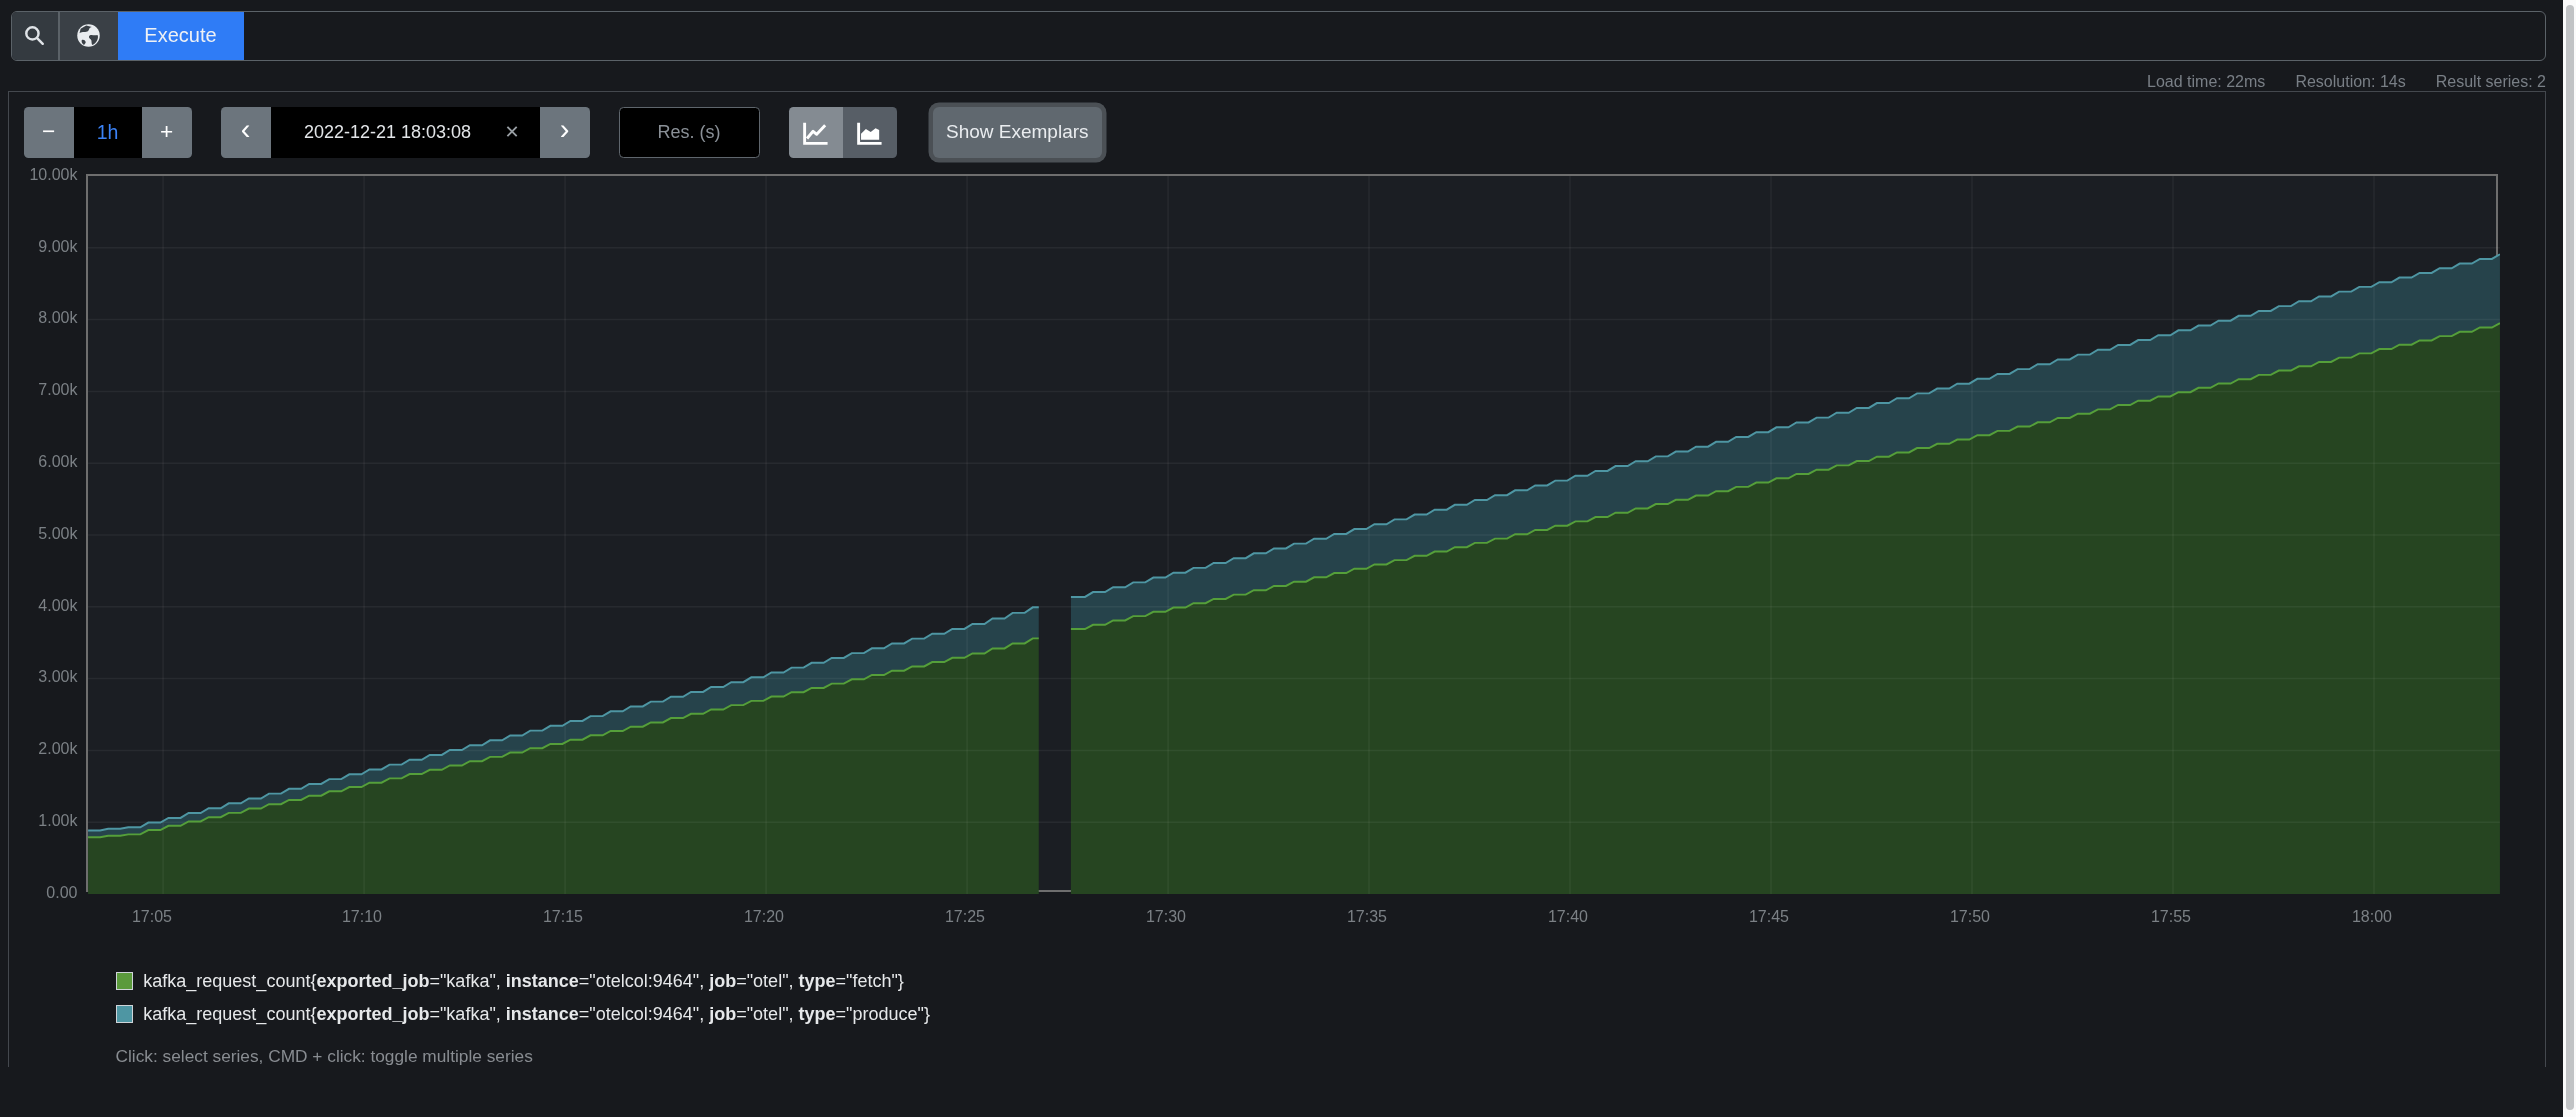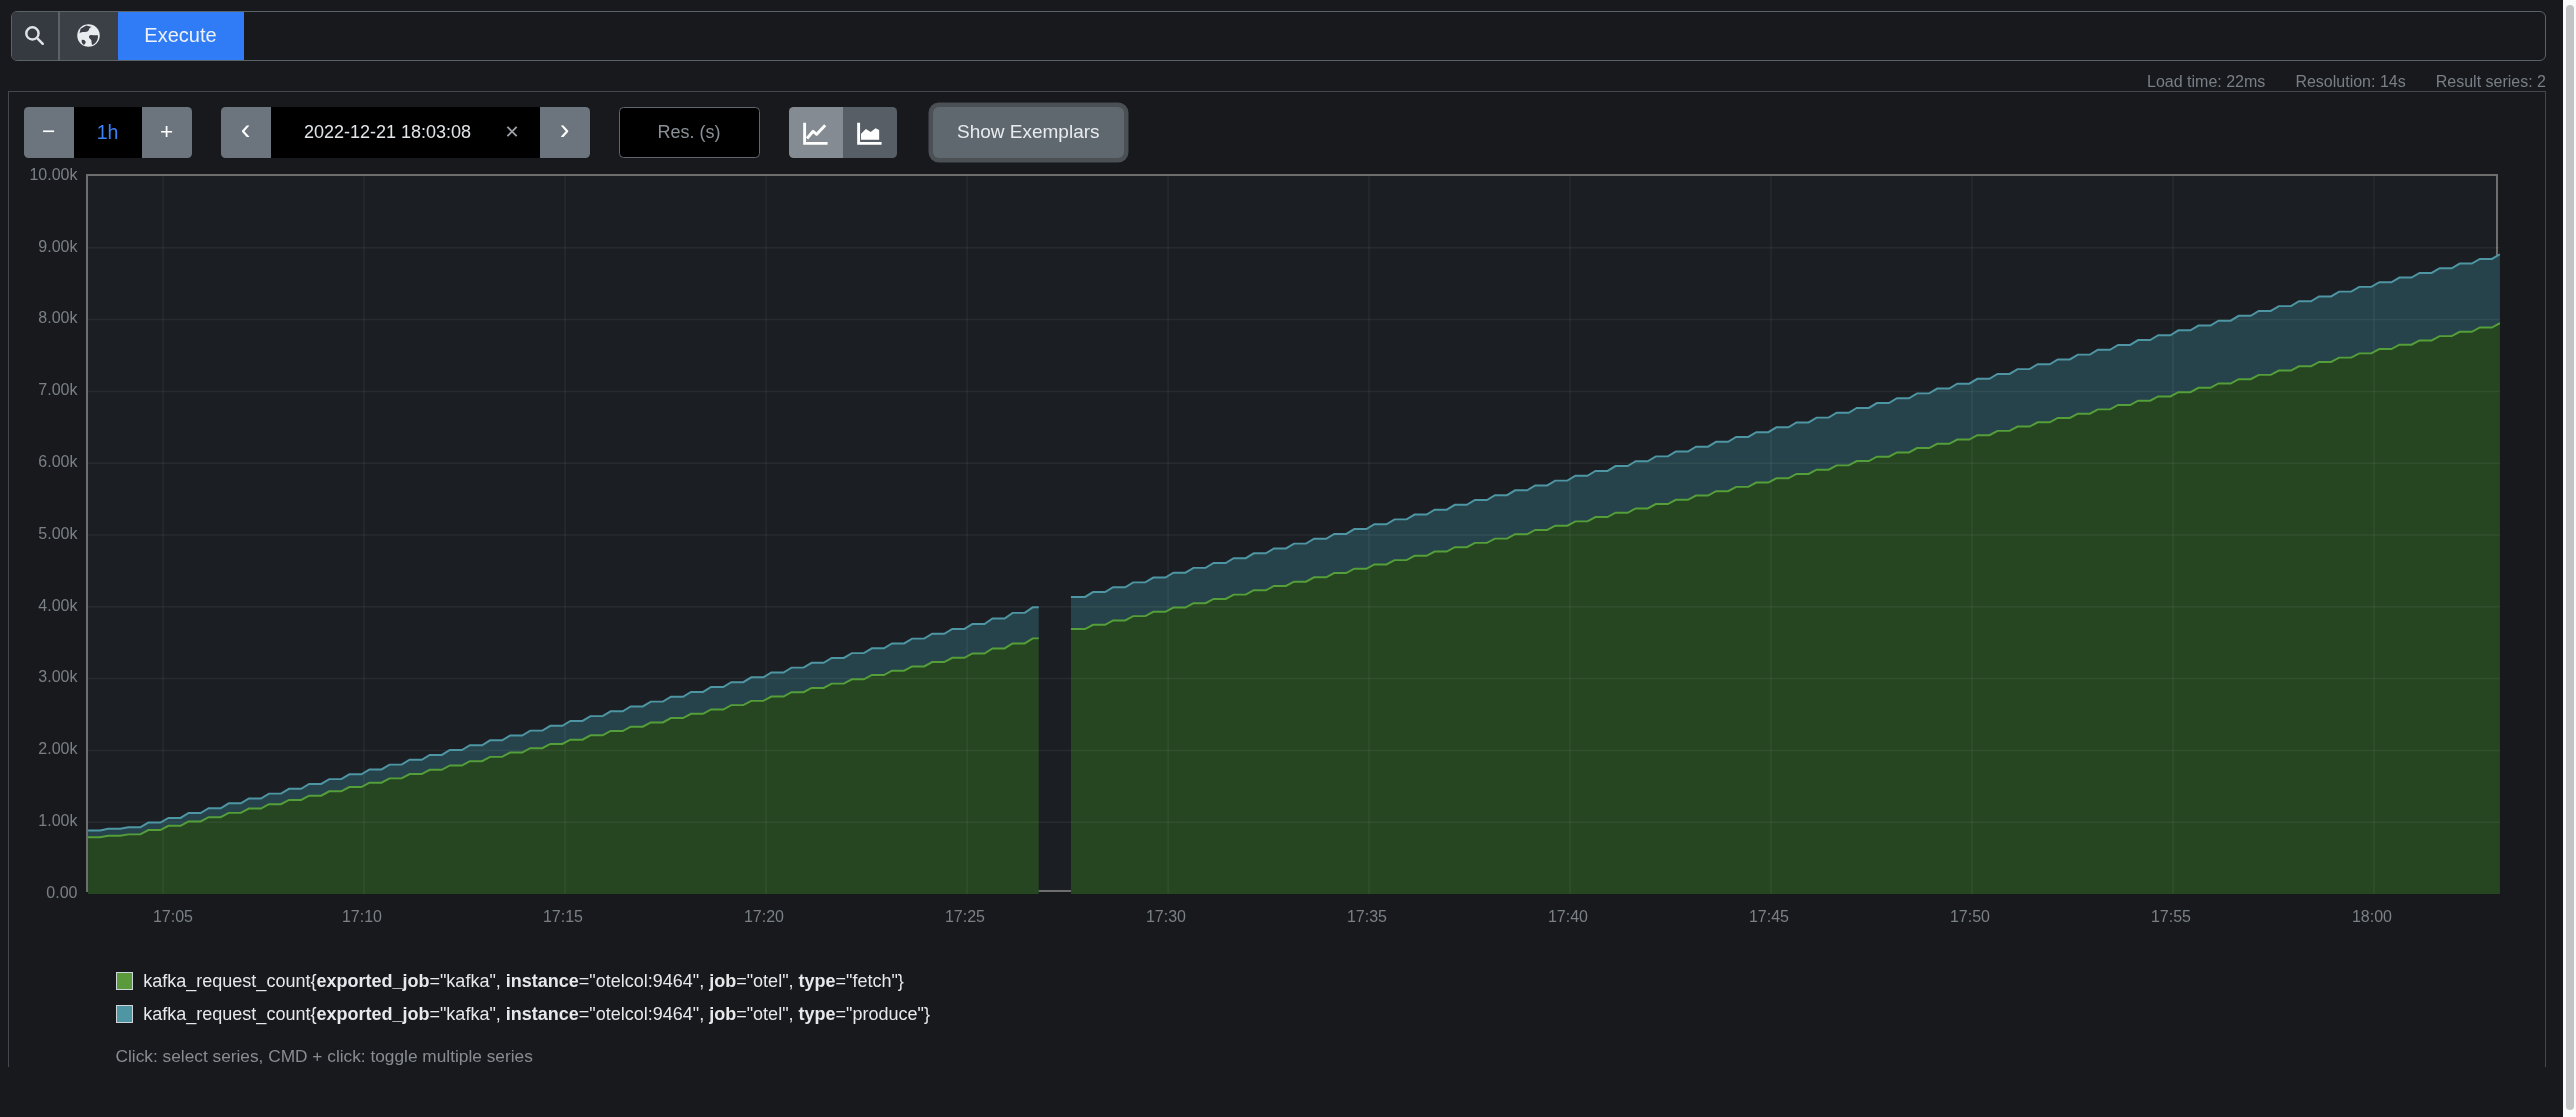--- a/index.html
+++ b/index.html
@@ -35,21 +35,21 @@
   .range-input { width:68px; background:#000; border:none; color:#3b82f6; text-align:center; font-size:19.5px; outline:none; font-family:inherit; }
   .date-box { width:269px; background:#000; display:flex; align-items:center; cursor:text;justify-content:space-between; }
   .date-text { flex:1; text-align:center; font-size:18px; color:#e2e5e8; }
   .date-x { width:35px; color:#9aa0a5; font-size:18px; text-align:left; cursor:pointer; }
   .chev { font-size:29px; padding-bottom:4.5px; }
   .res-input { width:141px; background:#000; border:1.5px solid #5f666d; border-radius:4.5px; color:#e9ecef; text-align:center; font-size:18px; outline:none; font-family:inherit; }
   .res-input::placeholder { color:#8a9097; }
   .icobtn { width:54px; border:none; cursor:pointer; display:flex; align-items:center; justify-content:center; }
   .icobtn.linemode { background:#848b92; border-radius:4.5px 0 0 4.5px; }
   .icobtn.stackmode { background:#575e66; border-radius:0 4.5px 4.5px 0; }
-  .exemplars { background:#60686f; border:none; border-radius:6px; padding:0 24px; color:#e9ecef; font-size:19px; cursor:pointer; box-shadow:0 0 0 4.5px rgba(140,148,156,0.45); margin-left:7.5px; font-family:inherit; }
+  .exemplars { background:#60686f; border:none; border-radius:6px; padding:0 13px; color:#e9ecef; font-size:19px; cursor:pointer; box-shadow:0 0 0 4.5px rgba(140,148,156,0.45); margin-left:7.5px; font-family:inherit; }
 
   
   .graphwrap { position:relative; margin-top:16.5px; height:768px; }
   .plot { position:absolute; left:77px; top:0; width:2412px; height:718px; background:#1b1e23; border:2.3px solid #6e6e6e; cursor:crosshair; }
   .plot svg { position:absolute; left:0; top:0; }
   .ylab { position:absolute; left:0; width:69px; text-align:right; font-size:16px; color:#7b8085; }
   .xlab { position:absolute; width:75px; text-align:center; font-size:16px; color:#7b8085; top:734px; }
 
   
   .legend { margin:22.6px 0 0 107px; }
@@ -168,21 +168,21 @@
           <div class="ylab" style="top: 494px;">3.00k</div>
           <div class="ylab" style="top: 423px;">4.00k</div>
           <div class="ylab" style="top: 351px;">5.00k</div>
           <div class="ylab" style="top: 279px;">6.00k</div>
           <div class="ylab" style="top: 207px;">7.00k</div>
           <div class="ylab" style="top: 135px;">8.00k</div>
           <div class="ylab" style="top: 64px;">9.00k</div>
           <div class="ylab" style="top: -8.3px;">10.00k</div>
         </div>
       <div id="xlabels">
-          <div class="xlab" style="left: 127px; text-align: center;">17:05</div>
+          <div class="xlab" style="left: 106px; text-align: center;">17:05</div>
           <div class="xlab" style="left: 316px;">17:10</div>
           <div class="xlab" style="left: 517px;">17:15</div>
           <div class="xlab" style="left: 718px;">17:20</div>
           <div class="xlab" style="left: 919px;">17:25</div>
           <div class="xlab" style="left: 1120px;">17:30</div>
           <div class="xlab" style="left: 1321px;">17:35</div>
           <div class="xlab" style="left: 1522px;">17:40</div>
           <div class="xlab" style="left: 1723px;">17:45</div>
           <div class="xlab" style="left: 1924px;">17:50</div>
           <div class="xlab" style="left: 2125px;">17:55</div>

